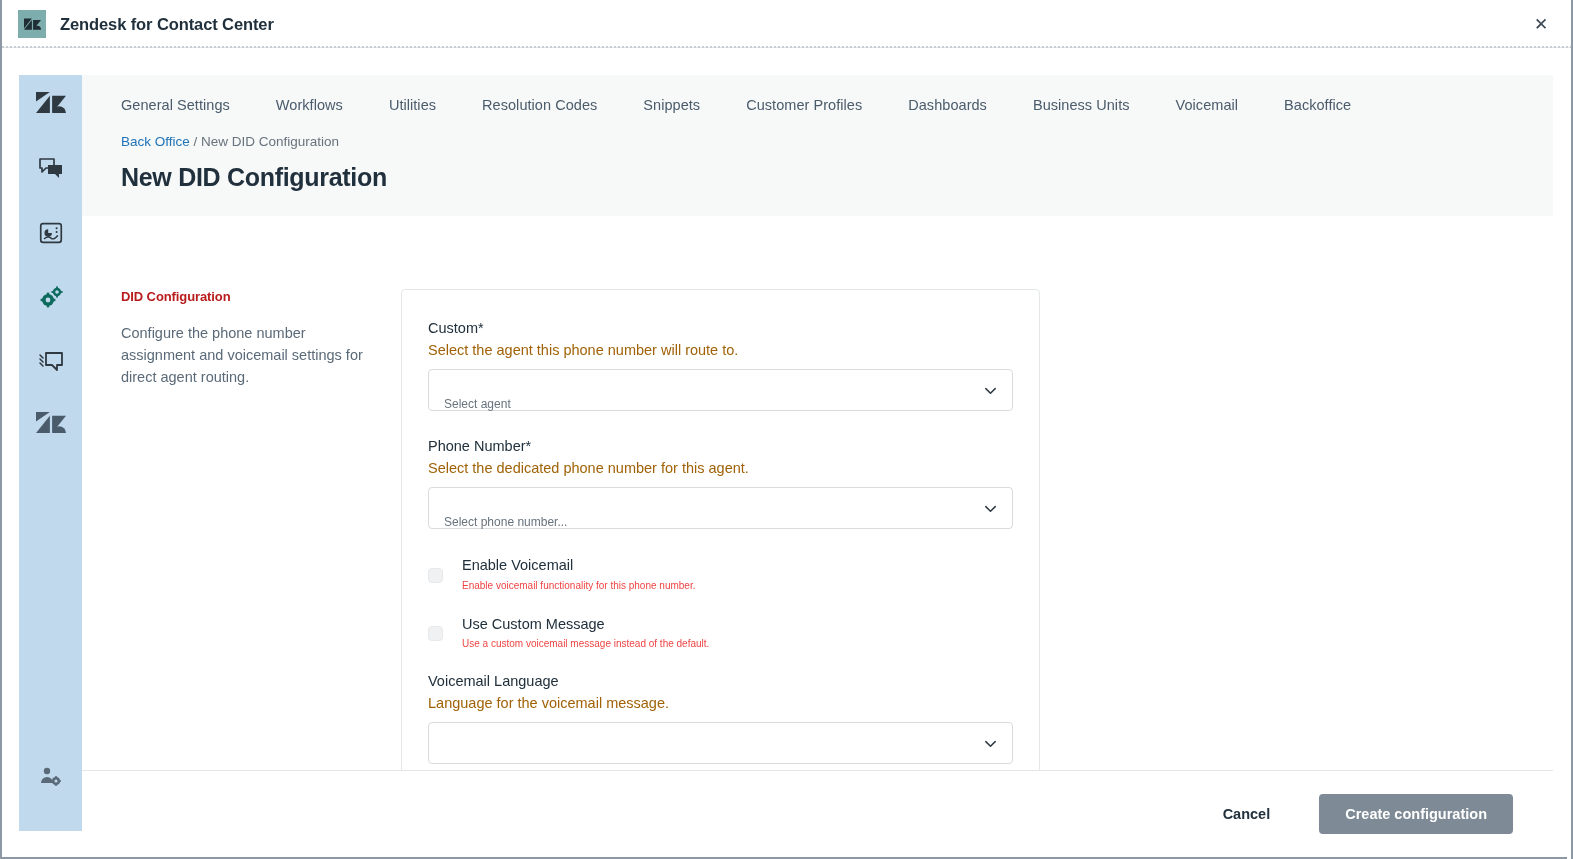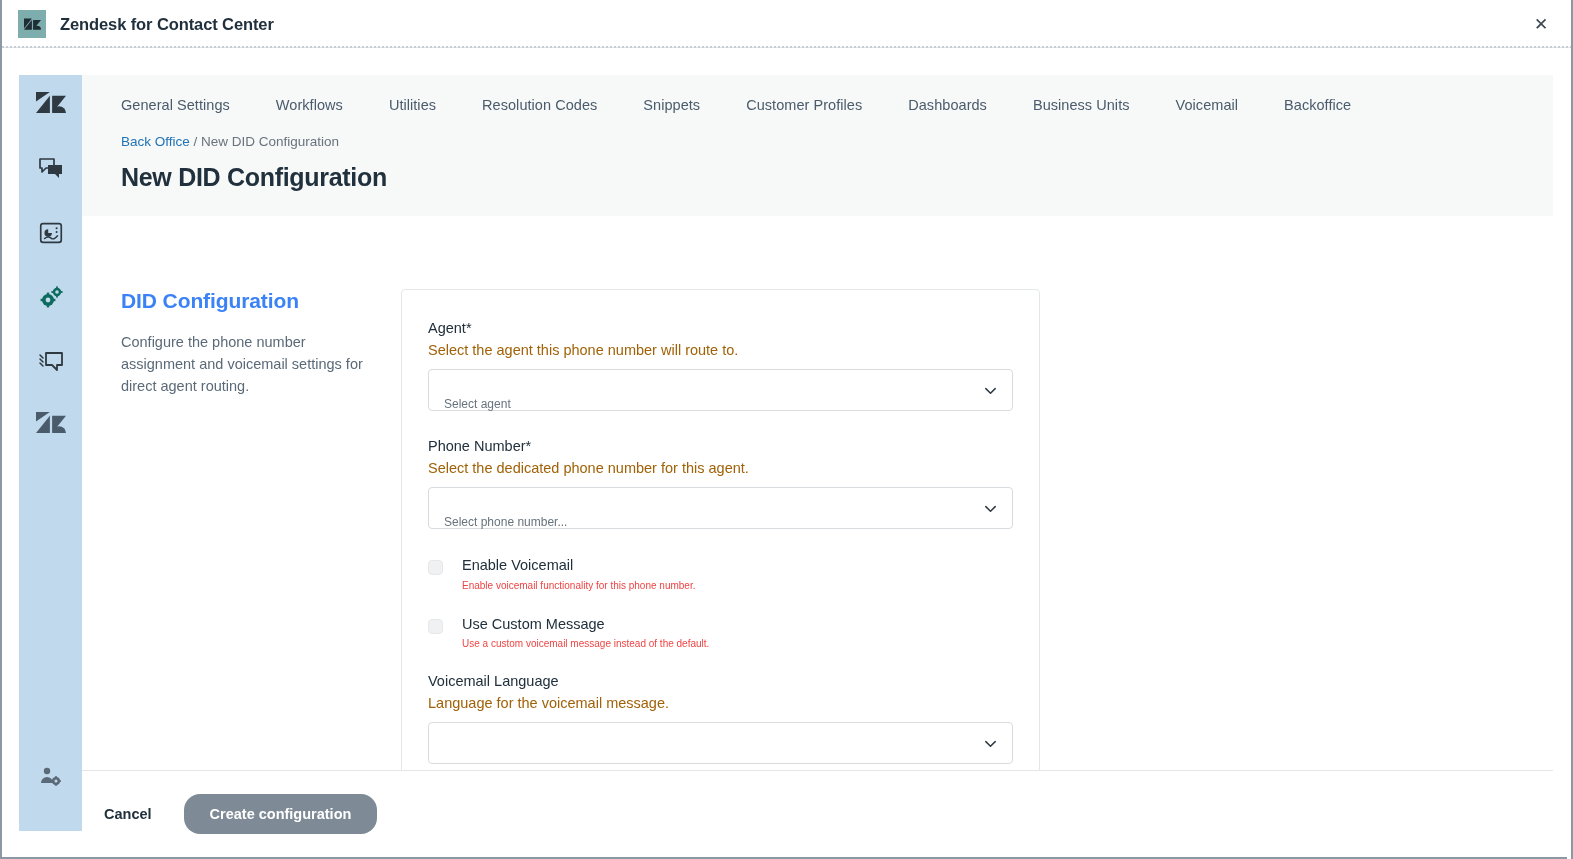--- a/index.html
+++ b/index.html
@@ -177,23 +177,23 @@
     display: flex;
     padding-left: 39px;
     padding-top: 73px;
   }
 
   .form-aside {
     width: 280px;
     flex: 0 0 280px;
   }
   .aside-title {
-    font-size: 21px;
+    font-size: 13px;
     font-weight: bold;
-    color: #3b82f6;
+    color: #b91c1c;
     letter-spacing: -0.1px;
   }
   .aside-desc {
     margin-top: 18px;
     font-size: 14.5px;
     line-height: 1.52;
     color: #5b6a78;
     max-width: 245px;
   }
 
@@ -237,21 +237,21 @@
   }
   .chev {
     flex: 0 0 auto;
     display: flex;
     align-items: center;
     color: #2f3941;
   }
 
   .check-row {
     display: flex;
-    align-items: flex-start;
+    align-items: center;
     margin-bottom: 24px;
   }
   .check-box {
     width: 15px; height: 15px;
     border-radius: 4px;
     background: #f0f1f2;
     border: 1px solid #e6e8ea;
     flex: 0 0 auto;
     margin-top: 4px;
     cursor: pointer;
@@ -271,42 +271,42 @@
   
   .footer {
     position: absolute;
     left: 82px; top: 770px;
     width: 1471px;
     height: 87px;
     background: #ffffff;
     border-top: 1px solid #e4e7e9;
     display: flex;
     align-items: center;
-    justify-content: flex-start;
+    justify-content: flex-end;
     padding-right: 40px;
-    gap: 8px;
+    gap: 0;
   }
   .btn-cancel {
     font-size: 14.5px;
     font-weight: bold;
     color: #20303c;
     background: transparent;
     border: none;
     padding: 10px 22px;
     cursor: pointer;
     font-family: "Liberation Sans", sans-serif;
   }
   .btn-primary {
-    margin-left: 2px;
+    margin-left: 27px;
     font-size: 14.5px;
     font-weight: bold;
     color: #ffffff;
     background: #7e8b96;
     border: none;
-    border-radius: 16px;
+    border-radius: 4px;
     height: 40px;
     padding: 0 26px;
     cursor: pointer;
     font-family: "Liberation Sans", sans-serif;
   }
 
   
   .win-scroll {
     position: absolute;
     right: 2px; top: 48px;
@@ -471,21 +471,21 @@
       <div class="body-inner">
 
         <div class="form-aside">
           <div class="aside-title">DID Configuration</div>
           <div class="aside-desc">Configure the phone number assignment and voicemail settings for direct agent routing.</div>
         </div>
 
         <div class="form-card">
 
           <div class="field">
-            <div class="field-label">Agent*</div>
+            <div class="field-label">Custom*</div>
             <div class="field-hint">Select the agent this phone number will route to.</div>
             <div class="select-box">
               <span class="select-value">Select agent</span>
               <span class="chev">
                 <svg width="15" height="15" viewBox="0 0 16 16" aria-hidden="true">
                   <path d="M3 6 L8 11 L13 6" fill="none" stroke="#2f3941" stroke-width="1.6" stroke-linecap="round" stroke-linejoin="round"></path>
                 </svg>
               </span>
             </div>
           </div>

